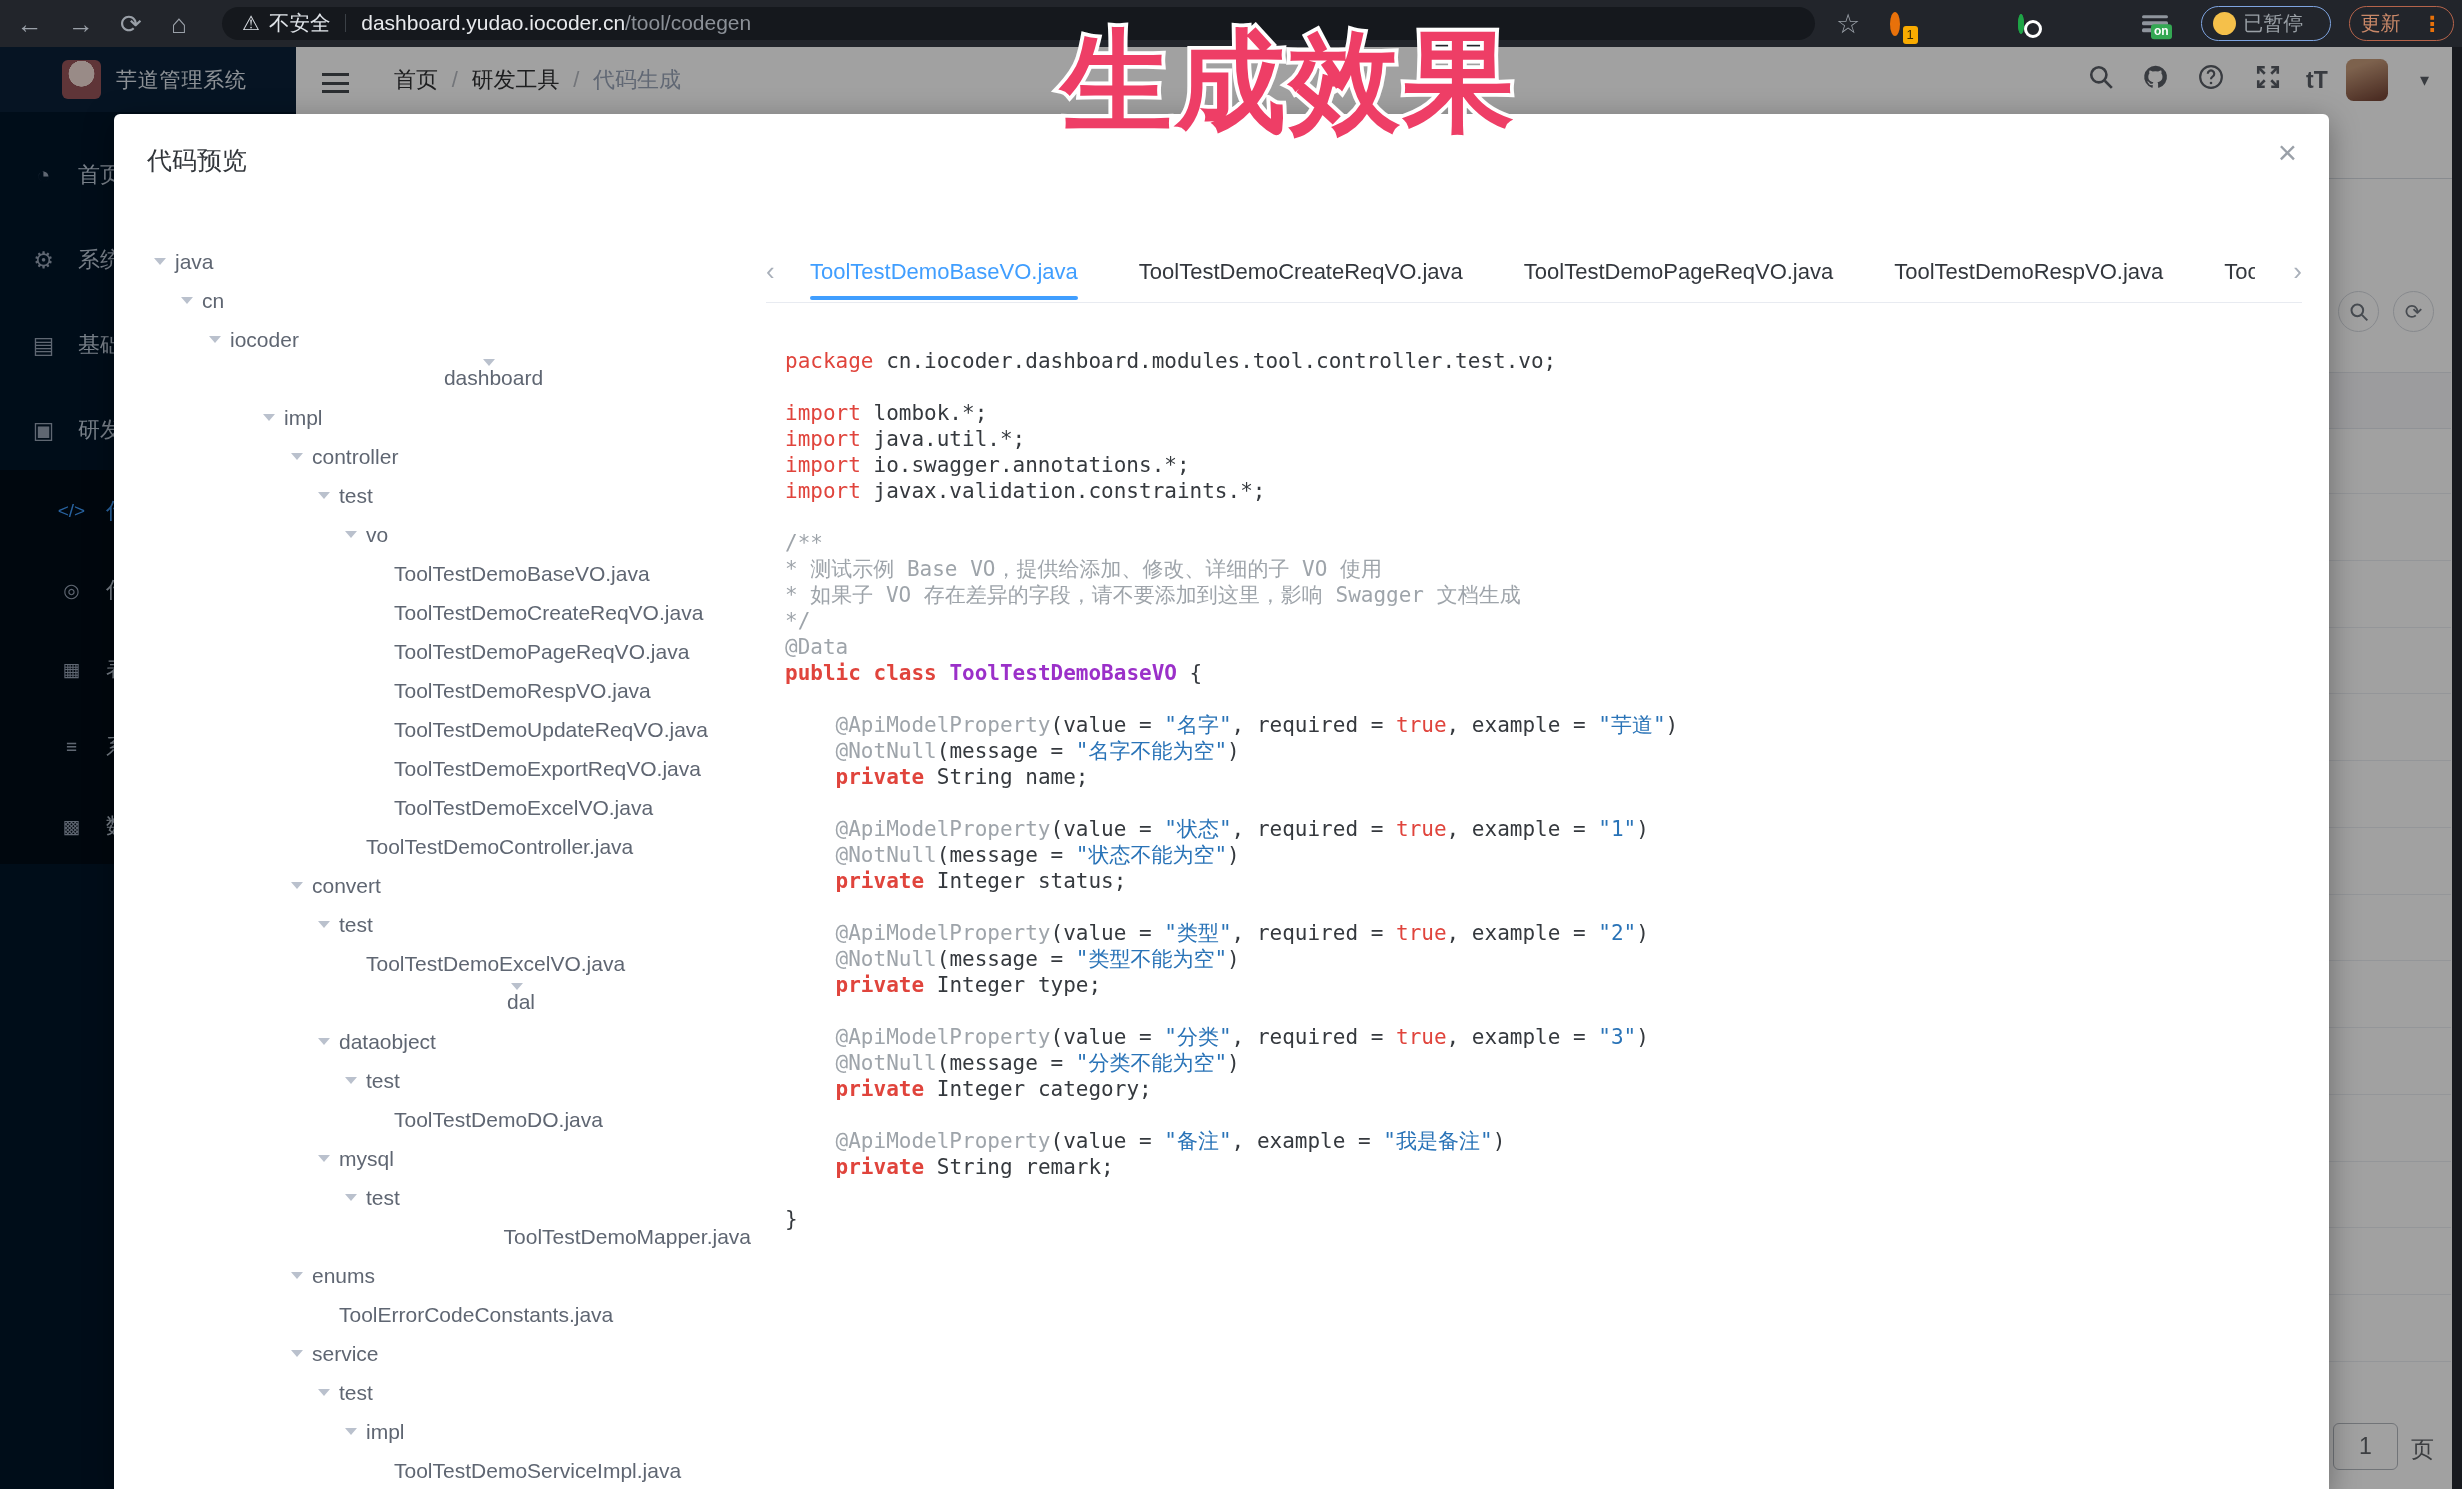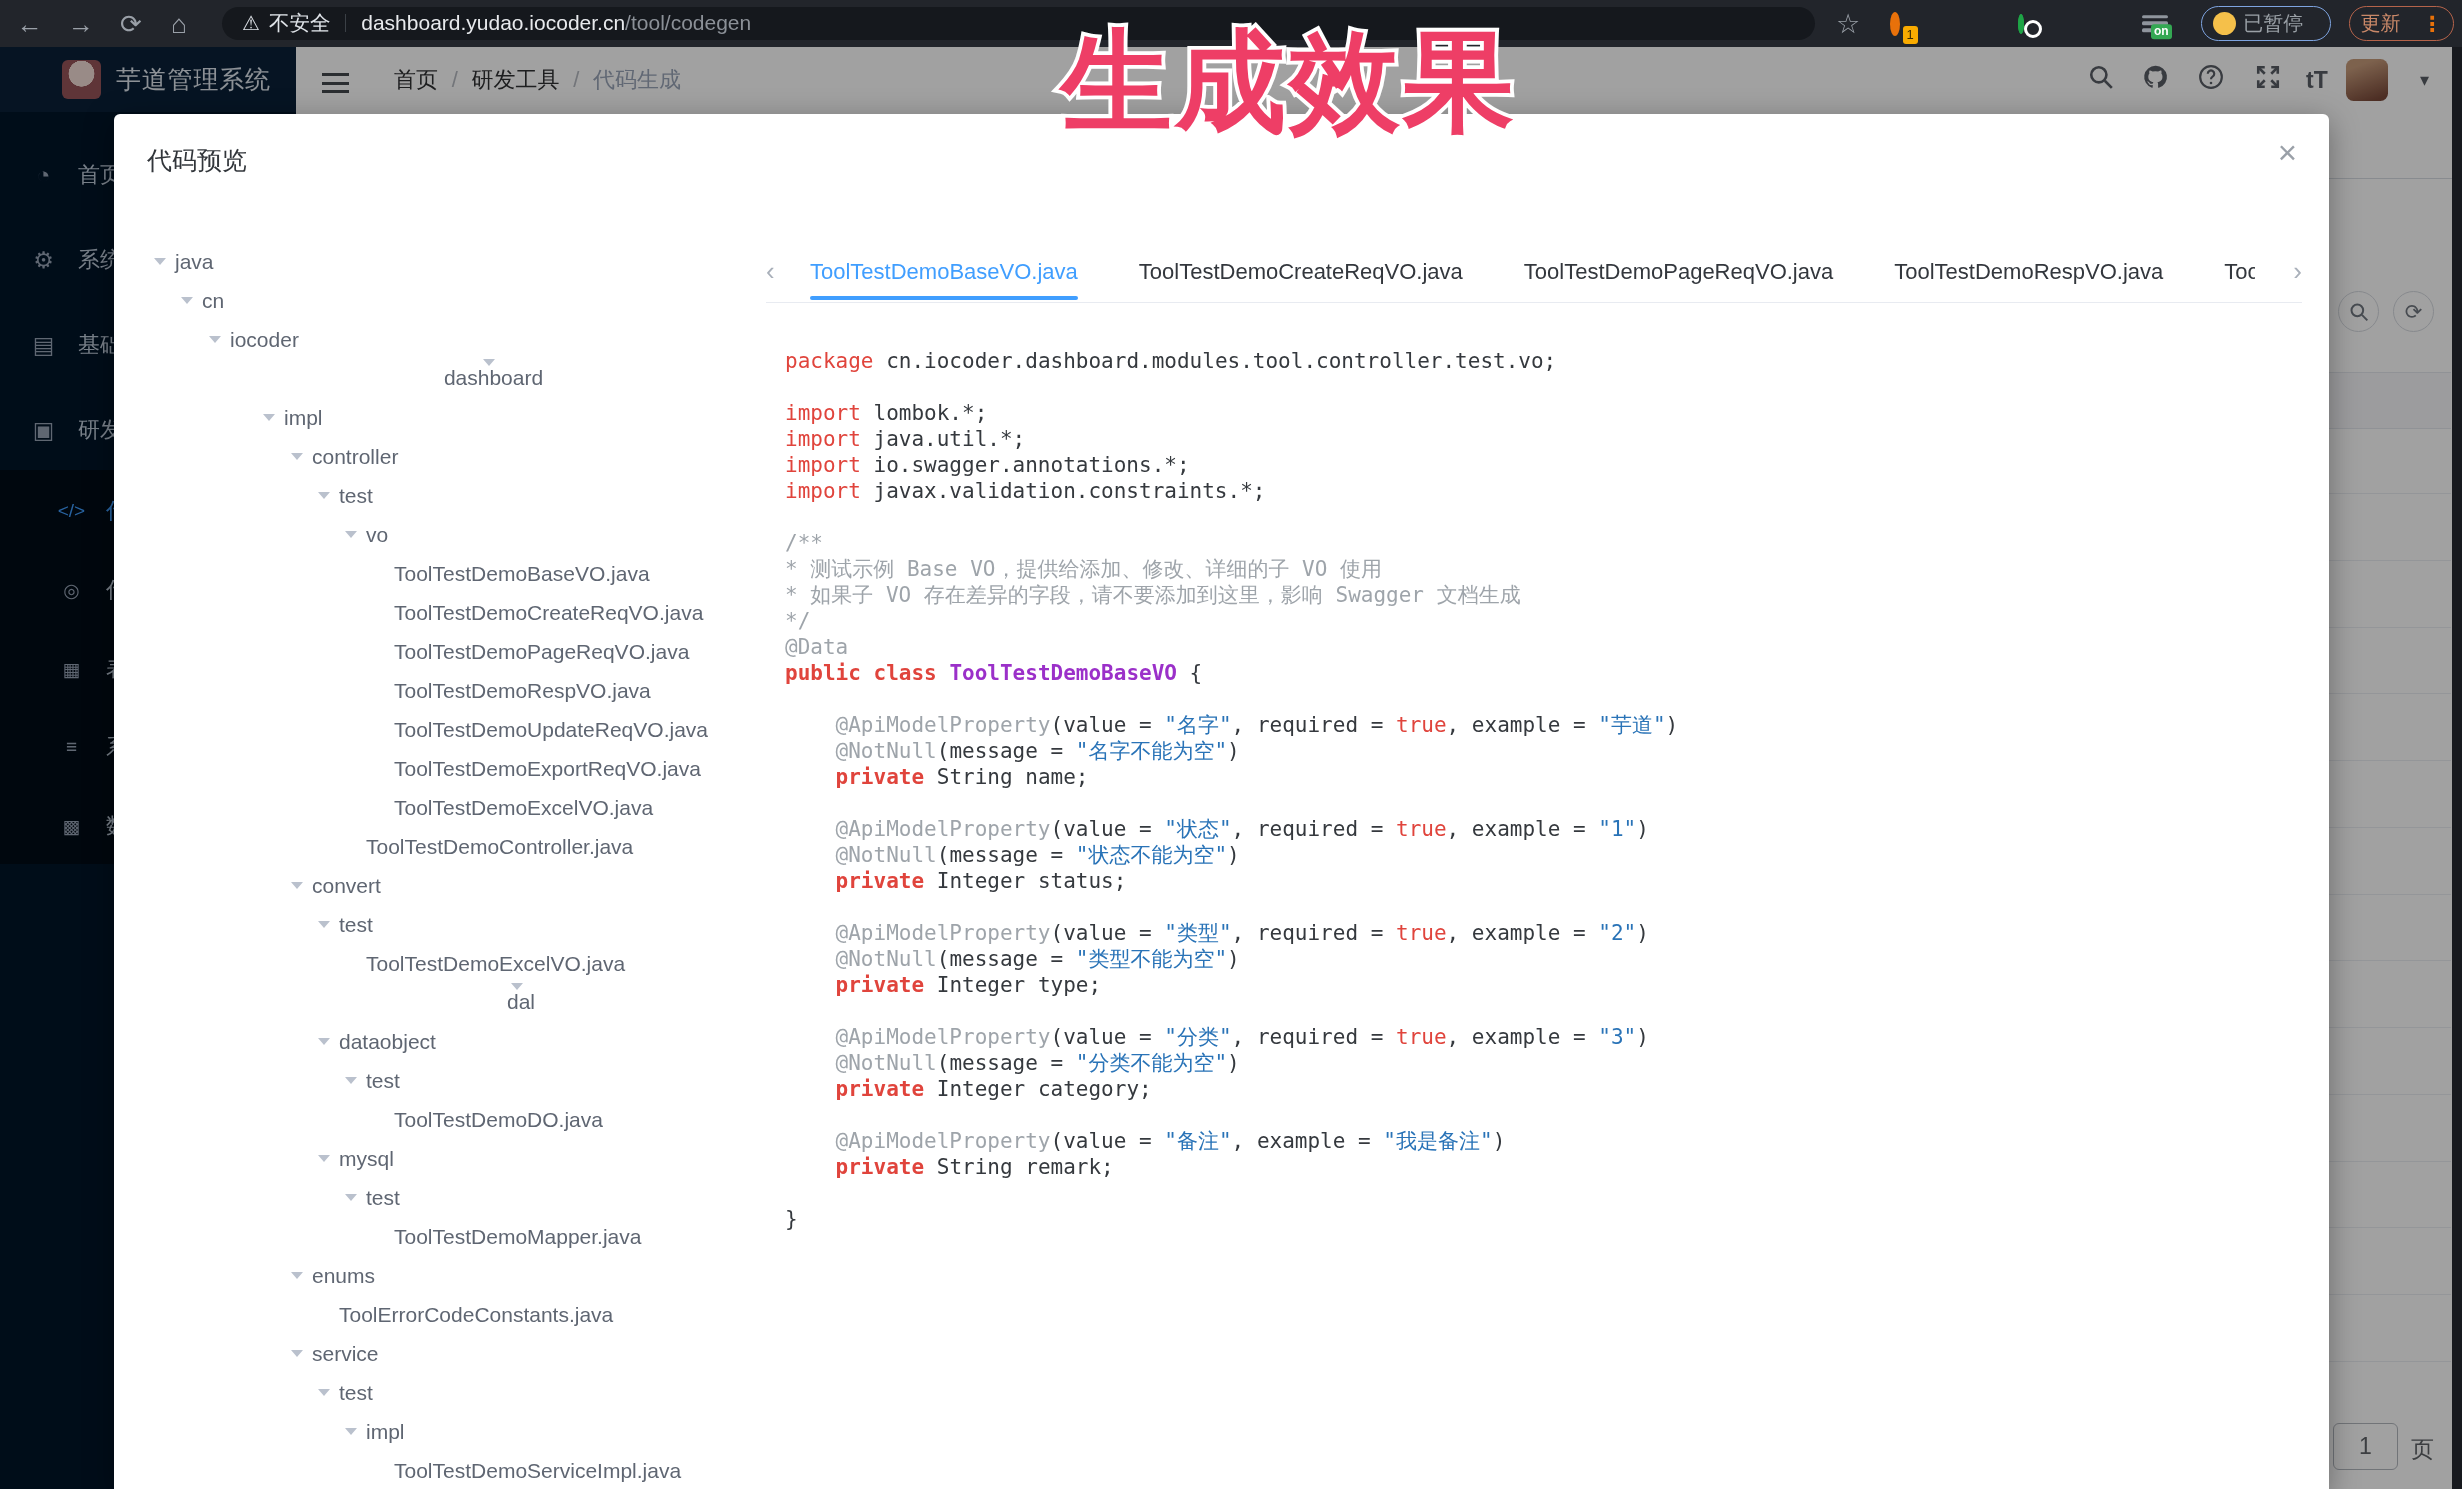--- a/index.html
+++ b/index.html
@@ -35,21 +35,21 @@
   #paused-pill .lbl{color:#9aa0a6;font-size:20px;}
   #update-pill{left:2349px;width:105px;border:1.5px solid #b5634a;padding:0 10.6px;justify-content:space-between;}
   #update-pill .lbl{color:#c98868;font-size:20px;}
   #update-pill .dots{color:#e8710a;font-size:21px;font-weight:bold;}
 
   
   #app-header{left:0;top:47px;width:2462px;height:65px;background:#ffffff;z-index:1;}
   #brand-block{position:absolute;left:0;top:0;width:296px;height:65px;background:#0a2138;display:flex;align-items:center;}
   #brand-avatar{width:39px;height:39px;border-radius:6px;margin-left:62px;
      background:radial-gradient(circle at 50% 35%,#f2dcd6 0 40%,#97555a 41% 100%);}
-  #brand-title{color:#dfe6ee;font-size:25px;margin-left:15px;letter-spacing:0.8px;}
+  #brand-title{color:#dfe6ee;font-size:21px;margin-left:15px;letter-spacing:0.8px;}
   #hamburger{position:absolute;left:322px;top:21px;width:27px;}
   #hamburger i{display:block;height:3px;background:#45494e;margin:5.3px 0;}
   #breadcrumb{position:absolute;left:394px;top:0;height:65px;display:flex;align-items:center;font-size:22px;}
   #breadcrumb .crumb{color:#303133;}
   #breadcrumb .sep{color:#b6bac1;margin:0 13.7px;}
   #breadcrumb .crumb.current{color:#9aa5b8;}
   .hicon{position:absolute;top:50%;transform:translateY(-50%);color:#5a5e66;font-size:24px;}
   #header-avatar{position:absolute;left:2346px;top:12px;width:42px;height:42px;border-radius:7.6px;
      background:linear-gradient(160deg,#c69b7b 20%,#7a4a3a 90%);}
   #user-caret{position:absolute;left:2420px;top:50%;transform:translateY(-50%);color:#5a5e66;font-size:18px;}
@@ -337,21 +337,21 @@
         <span>ToolTestDemoDO.java</span>
       </div>
       <div class="tree-row" style="padding-left: 170px;">
         <span class="caret"></span>
         <span>mysql</span>
       </div>
       <div class="tree-row" style="padding-left: 197px;">
         <span class="caret"></span>
         <span>test</span>
       </div>
-      <div class="tree-row" style="padding-left: 225px;">
+      <div class="tree-row" style="padding-left: 225px; justify-content: flex-end;">
         <span class="spacer"></span>
         <span>ToolTestDemoMapper.java</span>
       </div>
       <div class="tree-row" style="padding-left: 143px;">
         <span class="caret"></span>
         <span>enums</span>
       </div>
       <div class="tree-row" style="padding-left: 170px;">
         <span class="spacer"></span>
         <span>ToolErrorCodeConstants.java</span>

